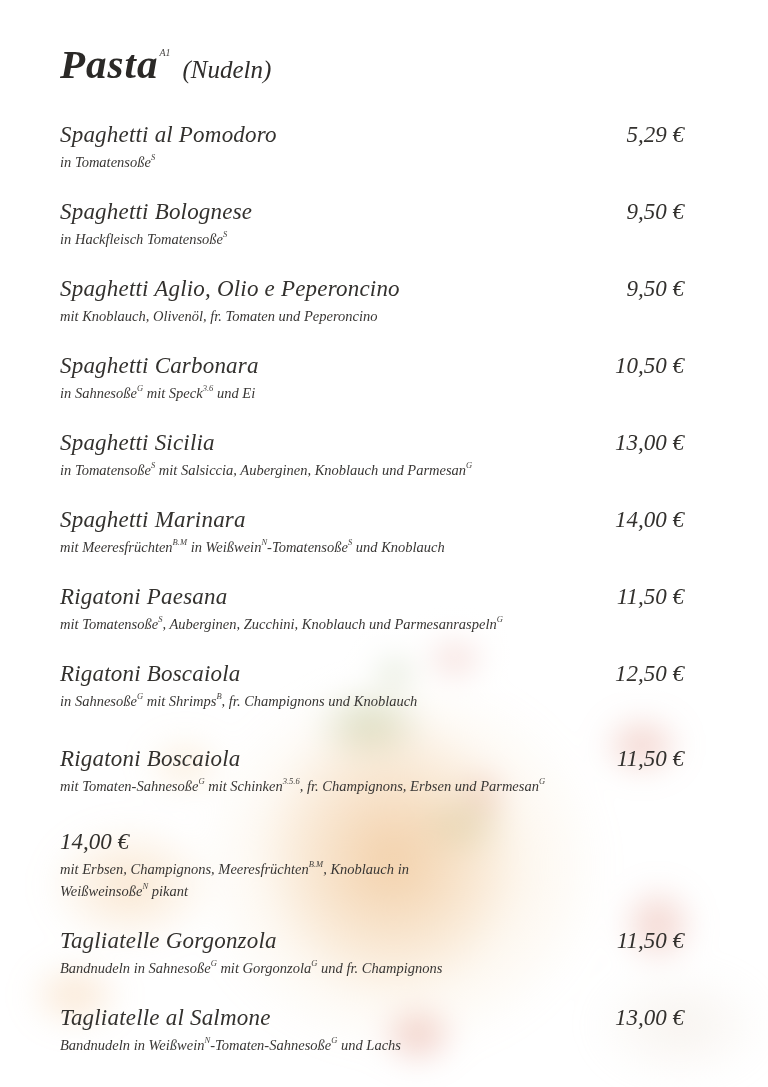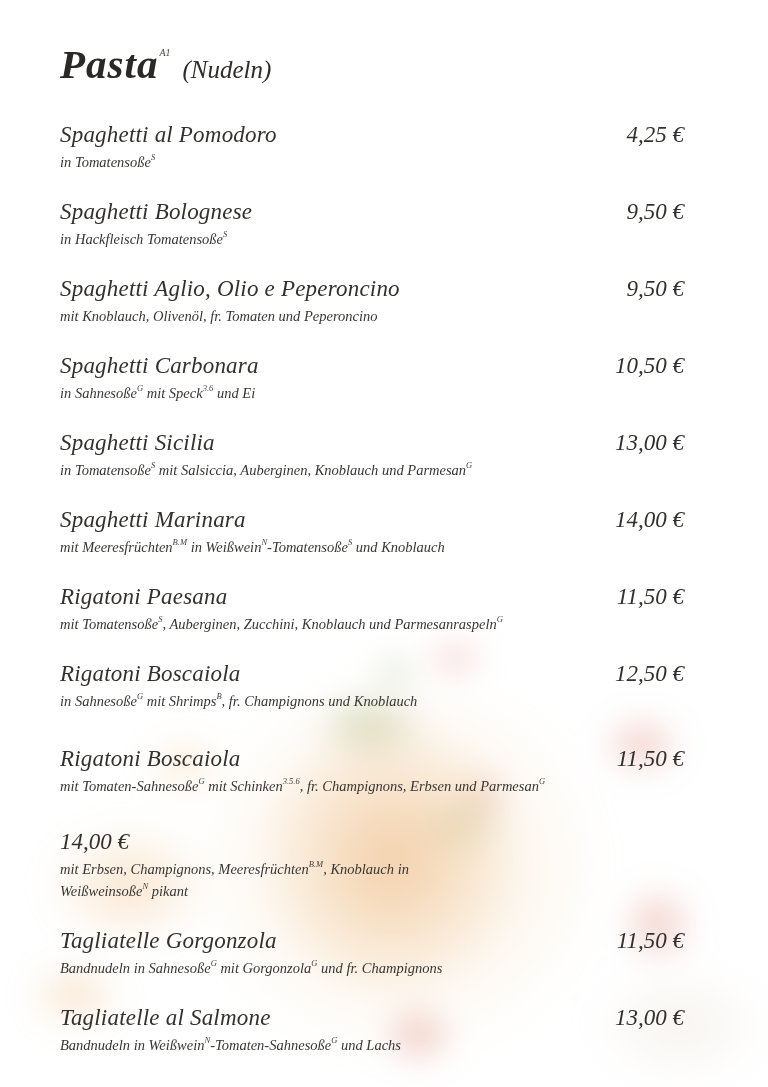--- a/index.html
+++ b/index.html
@@ -102,21 +102,21 @@
 <div class="content">
   <div class="title-row">
     <h1 class="page-title">Pasta</h1><sup class="page-title-sup">A1</sup>
     <span class="page-subtitle">(Nudeln)</span>
   </div>
 
   <div>
       <div class="menu-item">
         <div class="item-row">
           <span class="item-name">Spaghetti al Pomodoro</span>
-          <span class="item-price">4,25 €</span>
+          <span class="item-price">5,29 €</span>
         </div>
         <div class="item-desc">in Tomatensoße<sup>S</sup></div>
       </div>
       <div class="menu-item">
         <div class="item-row">
           <span class="item-name">Spaghetti Bolognese</span>
           <span class="item-price">9,50 €</span>
         </div>
         <div class="item-desc">in Hackfleisch Tomatensoße<sup>S</sup></div>
       </div>

